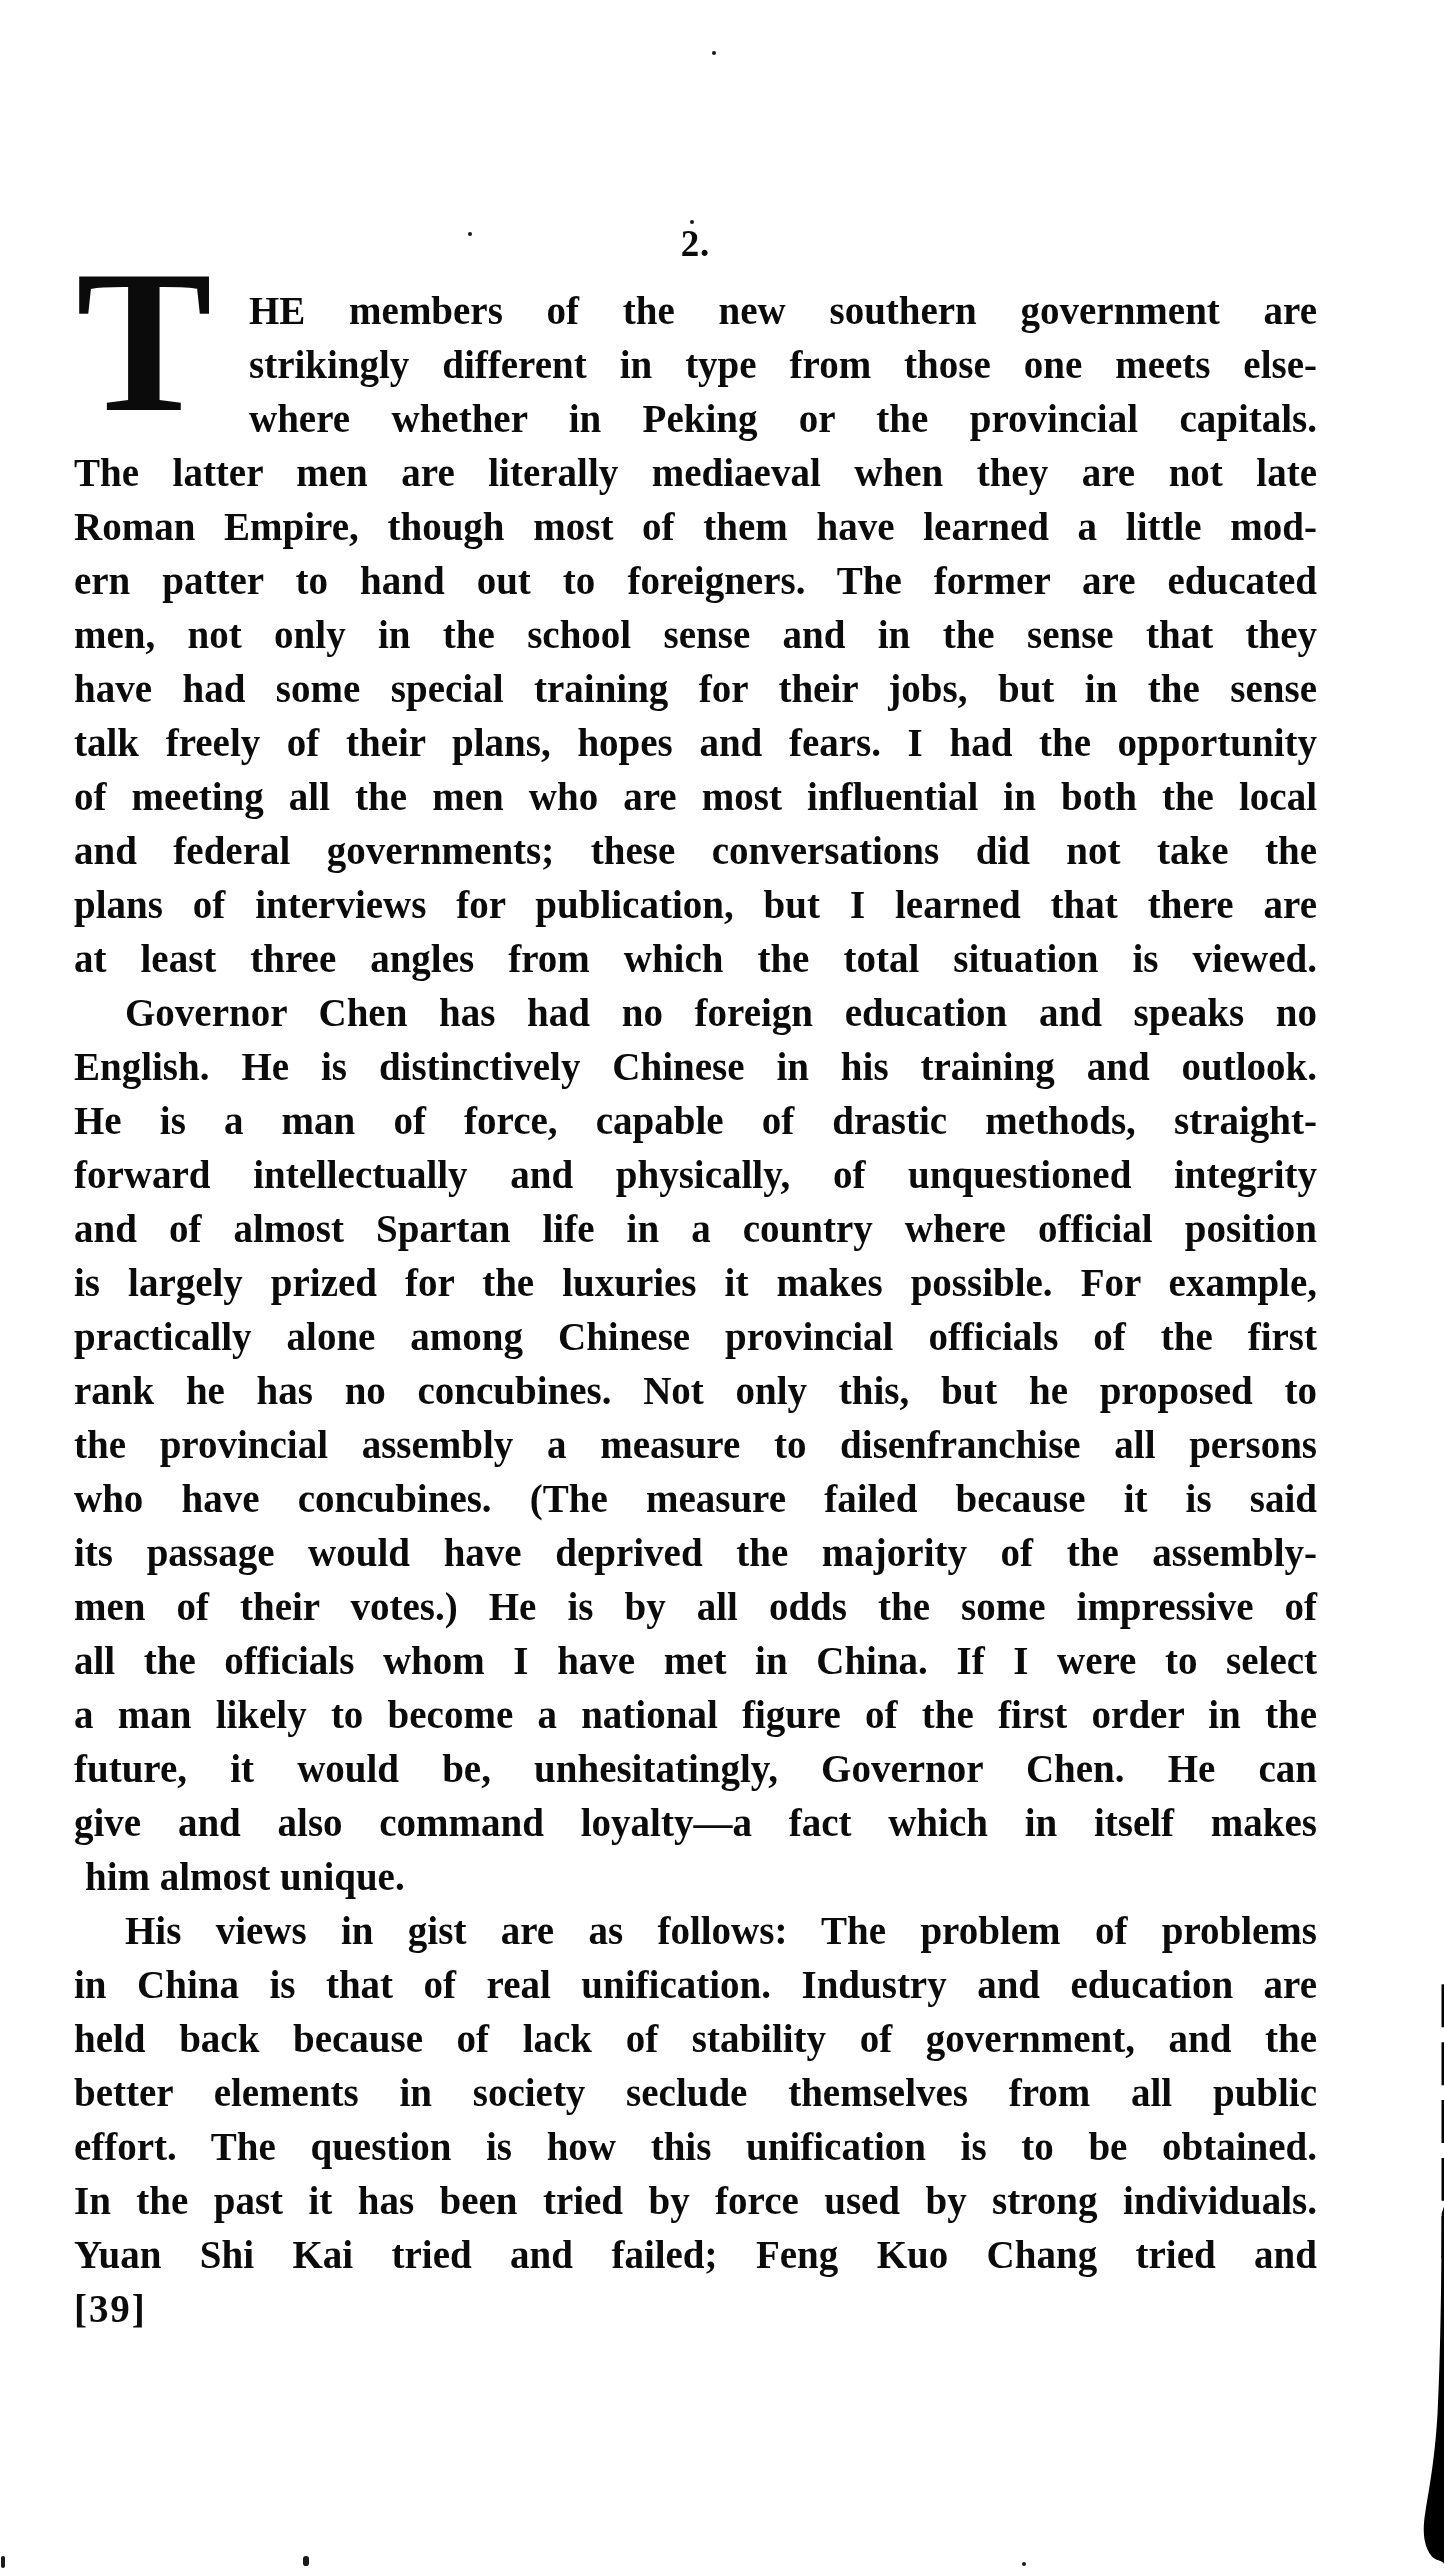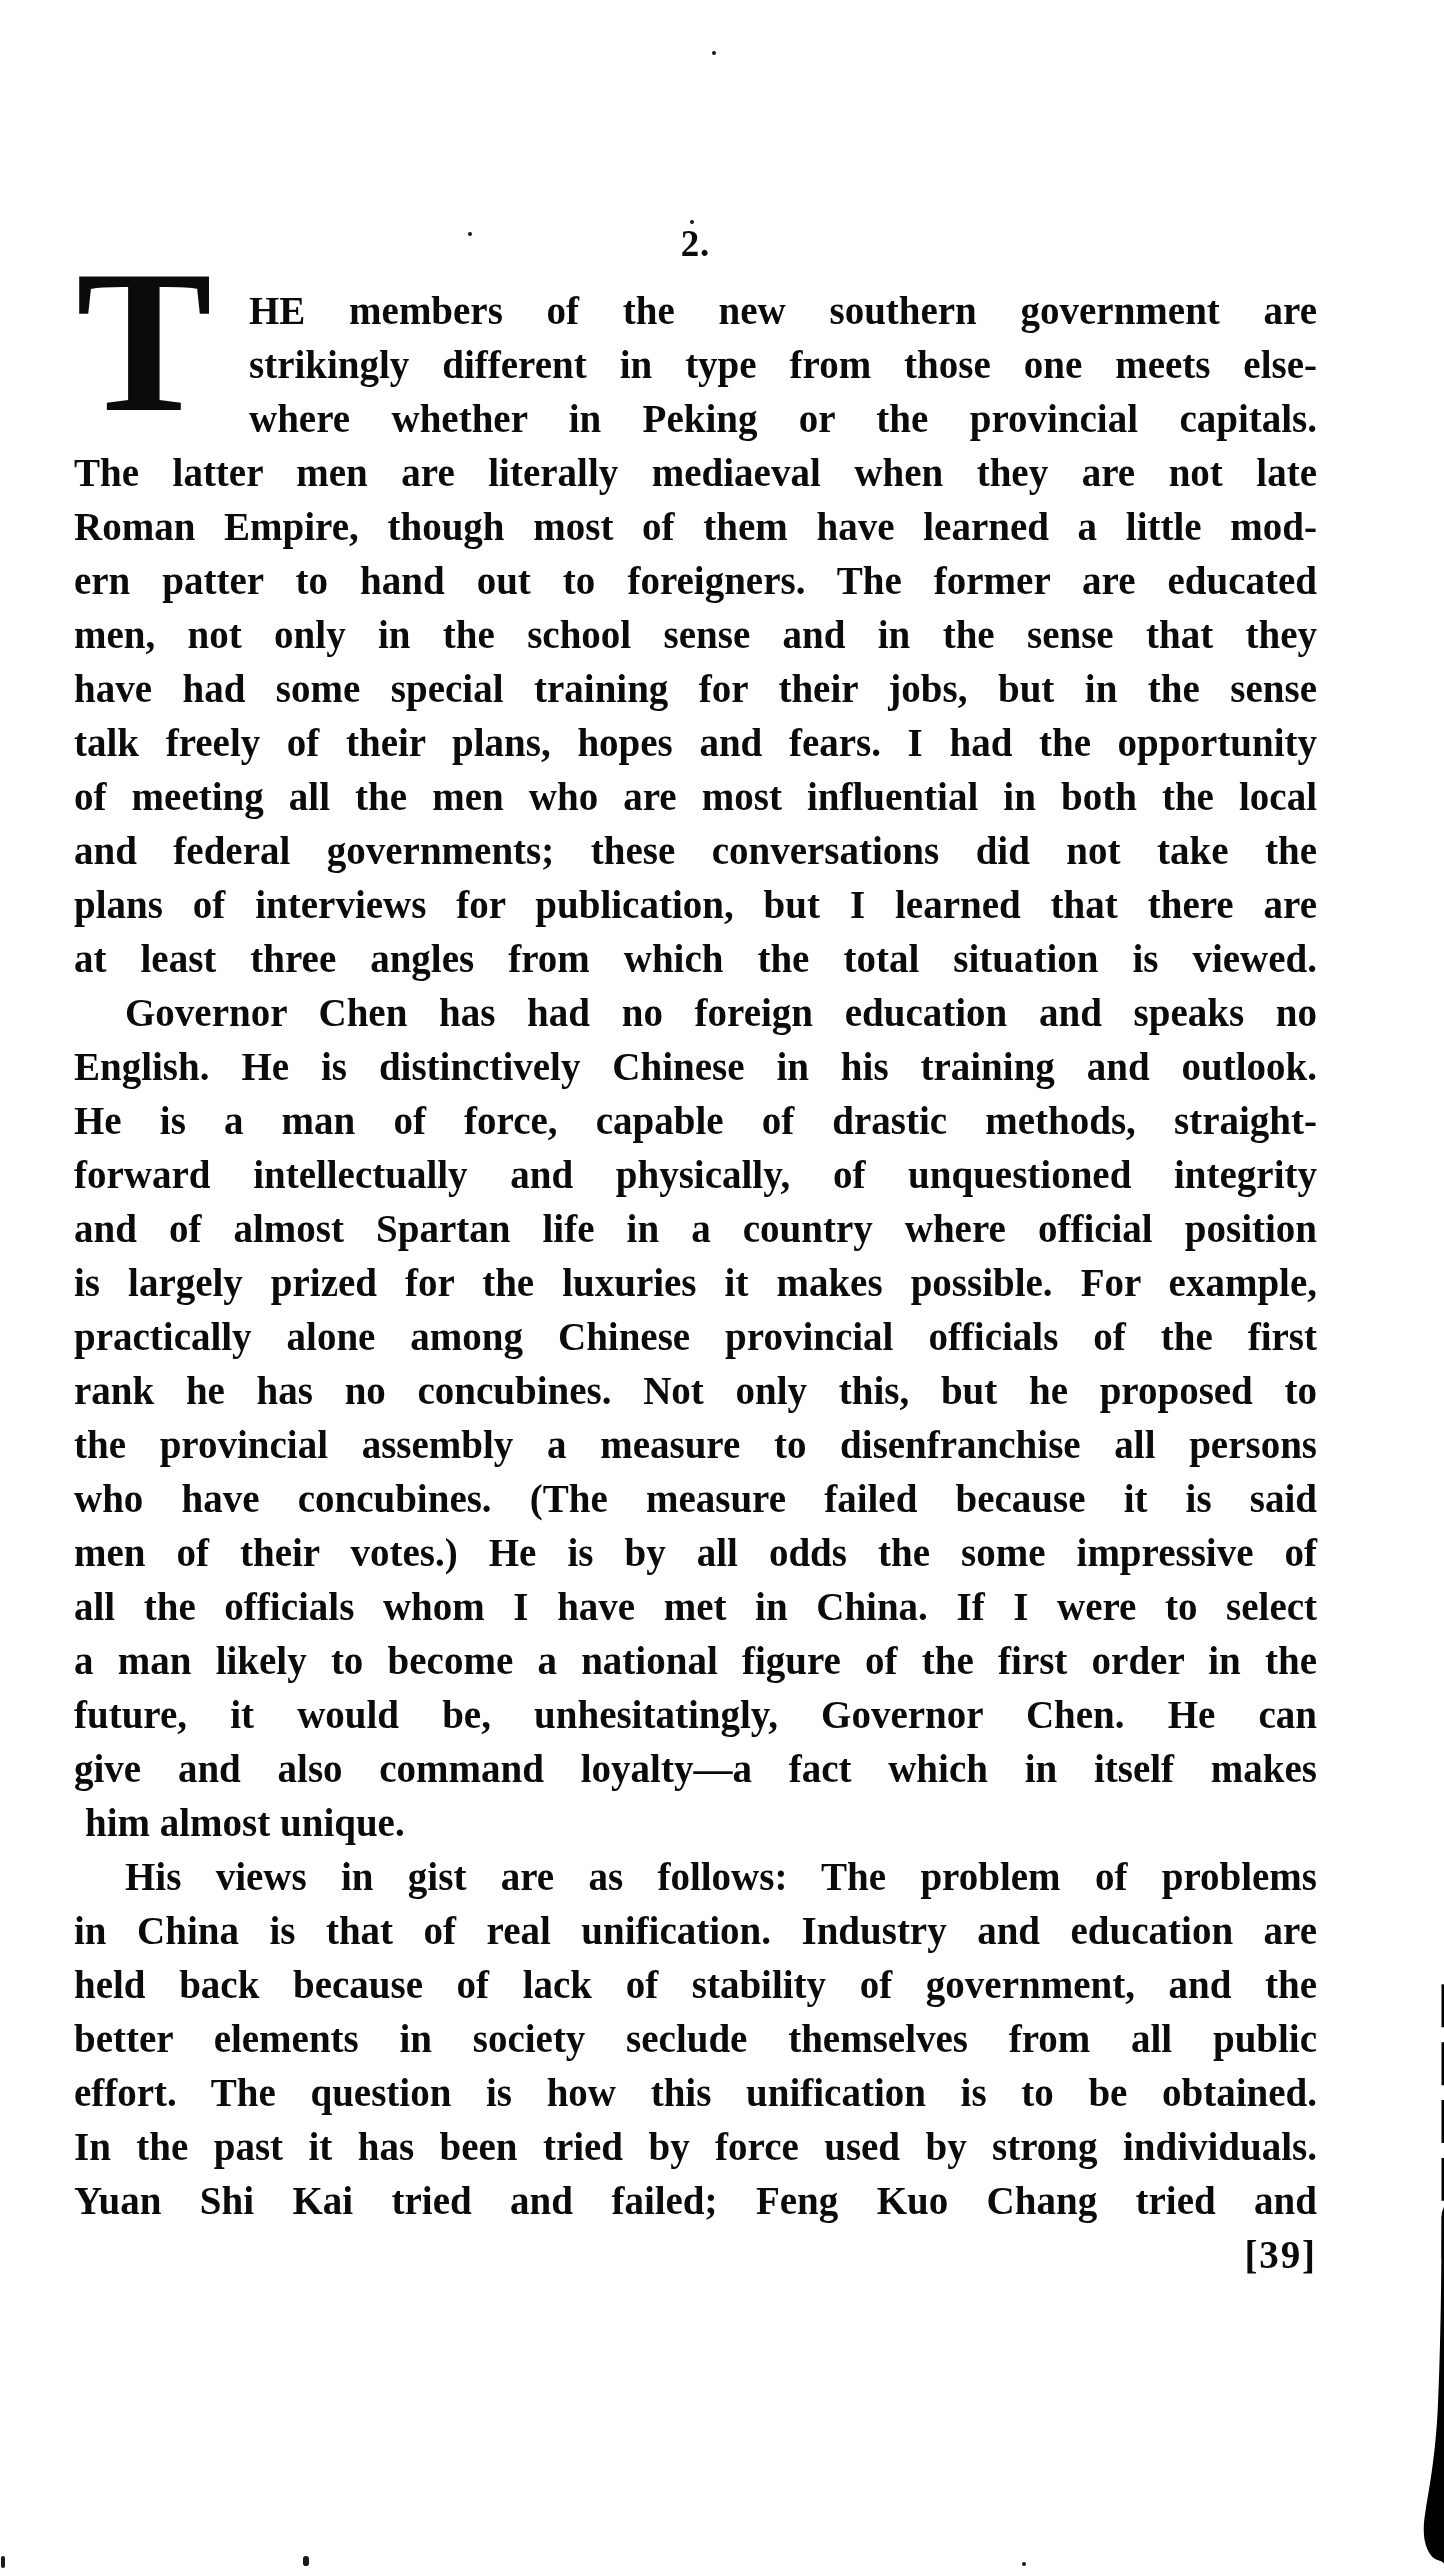--- a/index.html
+++ b/index.html
@@ -27,21 +27,21 @@
     white-space:normal;
   }
   .line.dc-indent{padding-left:175px;}
   .line.first-indent{padding-left:51px;}
   .line.last-left{text-align-last:left;margin-left:11px;}
   .drop-cap{
     position:absolute;left:1.9px;top:-45px;
     font-size:204px;line-height:1;font-weight:700;
   }
   .page-number{
-    height:54px;line-height:54px;text-align:right;font-size:39px;
+    height:54px;line-height:54px;text-align:left;font-size:39px;
     letter-spacing:1.9px;
   }
   .speck{position:absolute;background:#1a1a1a;border-radius:50%;}
   .edge-shadow{position:absolute;right:0;top:1980px;}
 </style>
 </head>
 <body>
 
 <div class="page">
 
@@ -69,20 +69,21 @@
           <div class="line first-indent">Governor Chen has had no foreign education and speaks no</div>
           <div class="line">English. He is distinctively Chinese in his training and outlook.</div>
           <div class="line">He is a man of force, capable of drastic methods, straight-</div>
           <div class="line">forward intellectually and physically, of unquestioned integrity</div>
           <div class="line">and of almost Spartan life in a country where official position</div>
           <div class="line">is largely prized for the luxuries it makes possible. For example,</div>
           <div class="line">practically alone among Chinese provincial officials of the first</div>
           <div class="line">rank he has no concubines. Not only this, but he proposed to</div>
           <div class="line">the provincial assembly a measure to disenfranchise all persons</div>
           <div class="line">who have concubines. (The measure failed because it is said</div>
+          <div class="line">its passage would have deprived the majority of the assembly-</div>
           <div class="line">men of their votes.) He is by all odds the some impressive of</div>
           <div class="line">all the officials whom I have met in China. If I were to select</div>
           <div class="line">a man likely to become a national figure of the first order in the</div>
           <div class="line">future, it would be, unhesitatingly, Governor Chen. He can</div>
           <div class="line">give and also command loyalty—a fact which in itself makes</div>
           <div class="line last-left">him almost unique.</div>
         </div>
         <div class="paragraph">
           <div class="line first-indent">His views in gist are as follows: The problem of problems</div>
           <div class="line">in China is that of real unification. Industry and education are</div>

